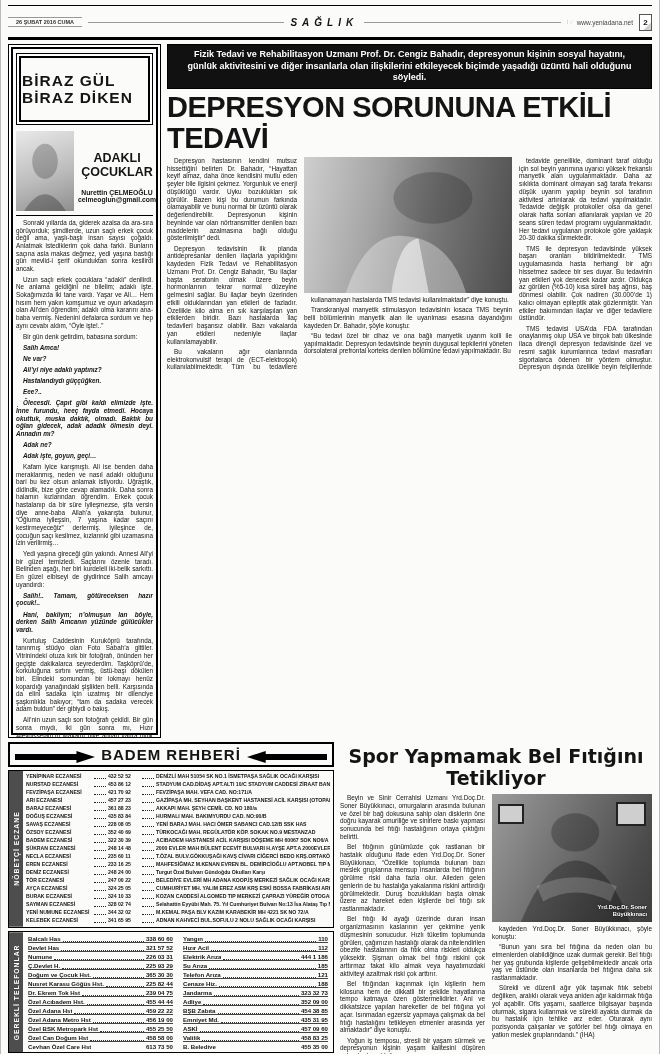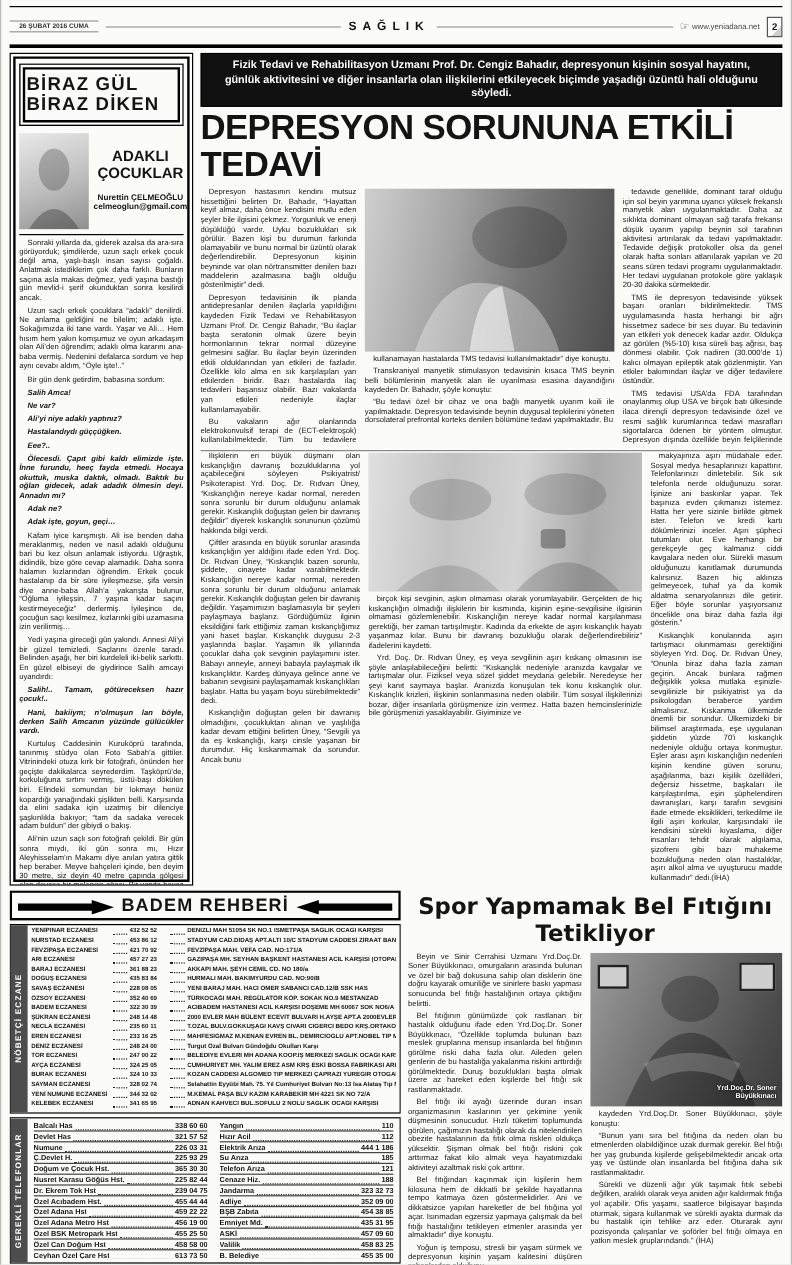--- a/index.html
+++ b/index.html
@@ -11,54 +11,54 @@
   }
   .topline { height:1px; background:#000; margin-bottom:3px; }
 
   
   .masthead { display:flex; align-items:center; height:26px; gap:6px; }
   .logo-wrap { flex:none; width:128px; }
   .logo { font-family:"Liberation Serif", serif; font-weight:900; font-size:19px; line-height:17px; letter-spacing:-0.5px; }
   .logo-bar { height:5px; background:#000; margin-top:1px; }
   .mh-date { flex:none; font-size:5.5px; font-weight:bold; color:#333; border-top:1px solid #999; border-bottom:1px solid #999; padding:1px 8px; }
   .mh-line { flex:1; height:1px; background:#999; }
-  .mh-section { flex:none; font-size:10px; font-weight:bold; letter-spacing:5px; }
+  .mh-section { flex:none; font-size:10px; font-weight:bold; letter-spacing:5px;font-style:italic; }
   .mh-site { flex:none; font-size:6.5px; color:#444; display:flex; align-items:center; gap:2px; }
   .hand-icon { font-size:9px; }
   .mh-page { flex:none; width:13px; height:17px; border:1px solid #555;
     background:linear-gradient(135deg,#fff 70%,#cfcfcf 70%); font-size:8px; font-weight:bold;
     display:flex; align-items:center; justify-content:center; }
   .black-rule { height:3px; background:#000; margin:2px 0 4px; }
 
   
   .row1 { display:flex; gap:6px; height:694px; }
   .row2 { display:flex; gap:6px; height:314px; margin-top:4px; }
 
   
   .opinion { flex:none; width:153px; border:1px solid #000;
     box-shadow: inset 0 0 0 2px #fff, inset 0 0 0 4px #000; padding:8px 7px; overflow:hidden; }
   .op-head { border:1px solid #000; box-shadow: inset 0 0 0 2px #fff, inset 0 0 0 4px #000;
-    padding:8px 5px; font-weight:900; font-size:15.5px; line-height:1.1; letter-spacing:1px; }
-  .op-author { display:flex; gap:4px; margin:6px 0 3px; border-bottom:1px solid #000; padding-bottom:4px; }
+    padding:18px 5px; font-weight:900; font-size:15.5px; line-height:1.1; letter-spacing:1px; }
+  .op-author { display:flex; gap:4px; margin:6px 0 3px; border-bottom:1px solid #000; padding-bottom:4px;align-items:center; }
   .op-photo { flex:none; width:58px; height:80px; position:relative; overflow:hidden;
     background:linear-gradient(160deg,#e9e9e9,#bdbdbd 55%,#8f8f8f); }
   .ph-svg { position:absolute; inset:0; width:100%; height:100%; }
   .op-meta { flex:1; text-align:center; display:flex; flex-direction:column; }
   .op-title { font-weight:900; font-size:12.5px; line-height:1.15; margin-top:12px; white-space:pre-line; }
   .op-byline { font-size:6.8px; font-weight:bold; margin-top:10px; }
   .op-email { font-size:6.8px; font-weight:bold; }
   .op-body { font-size:6.35px; line-height:1.2; text-align:justify; overflow:hidden; }
   .op-body p { margin-bottom:3.5px; text-indent:7px; }
   .op-body p.dialog { font-style:italic; font-weight:bold; }
 
   
   .art { font-size:6.4px; line-height:1.21; text-align:justify; overflow:hidden; }
   .art p { margin-bottom:2.5px; text-indent:7px; }
 
-  .content { flex:1; display:flex; flex-direction:column; overflow:hidden; }
+  .content { flex:1; display:flex; flex-direction:row; overflow:hidden; }
 
   
   .kicker { background:#111; color:#fff; border:1px solid #000; text-align:center;
     font-weight:bold; font-size:9px; line-height:1.3; padding:4px 14px; }
   .dep-headline { font-size:29px; font-weight:900; text-align:left; letter-spacing:-0.5px;
     line-height:1.05; margin:3px 0 4px; font-family:"Liberation Sans",sans-serif; }
   .dep-body { display:flex; gap:7px; height:214px; overflow:hidden; }
   .dep-c1 { flex:none; width:130px; }
   .dep-c2 { flex:none; width:208px; }
   .dep-c3 { flex:1; }

